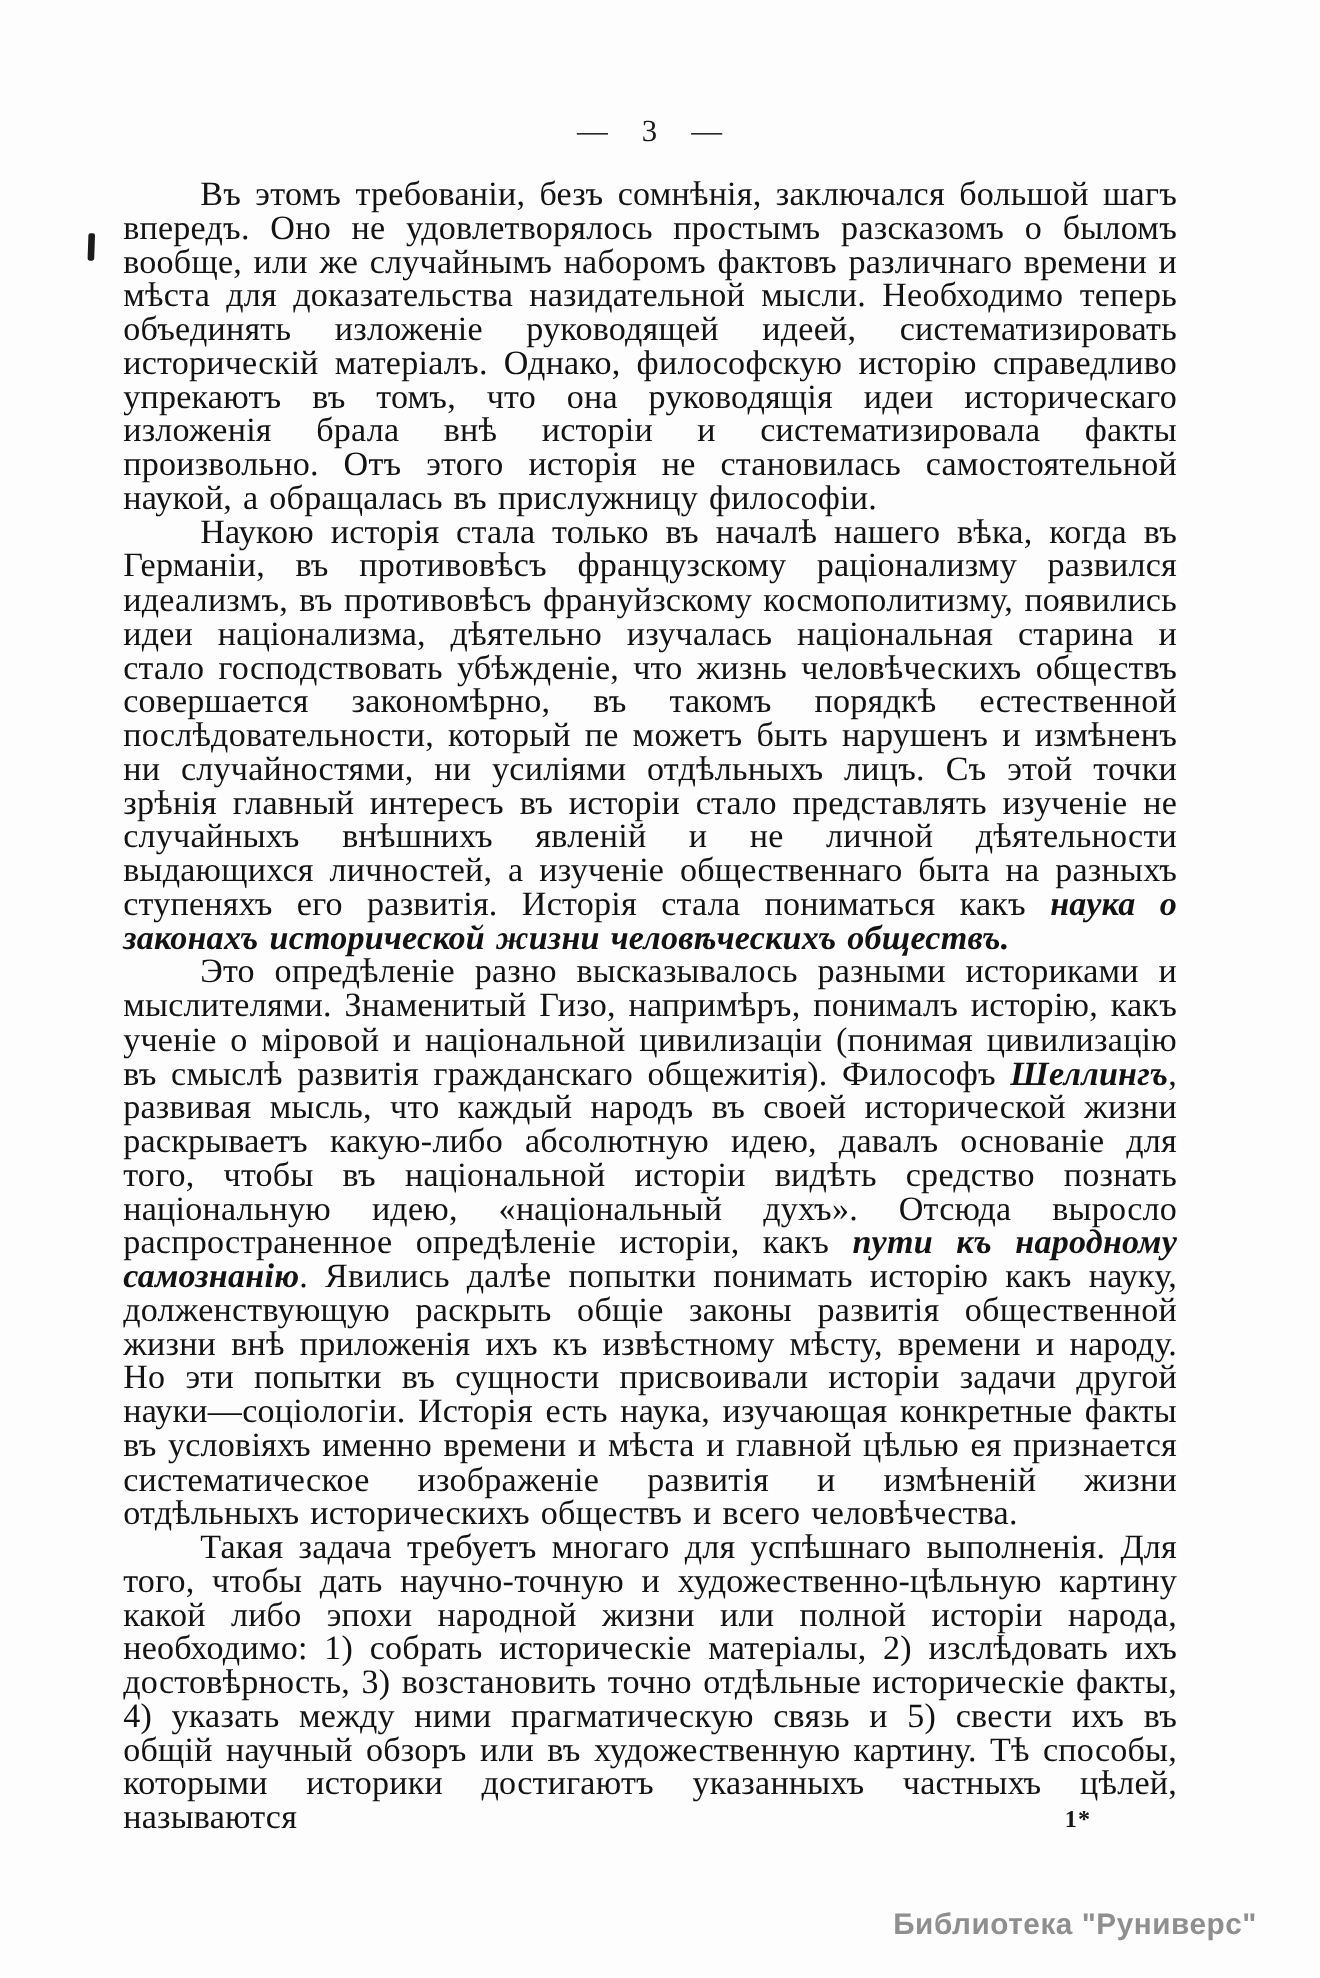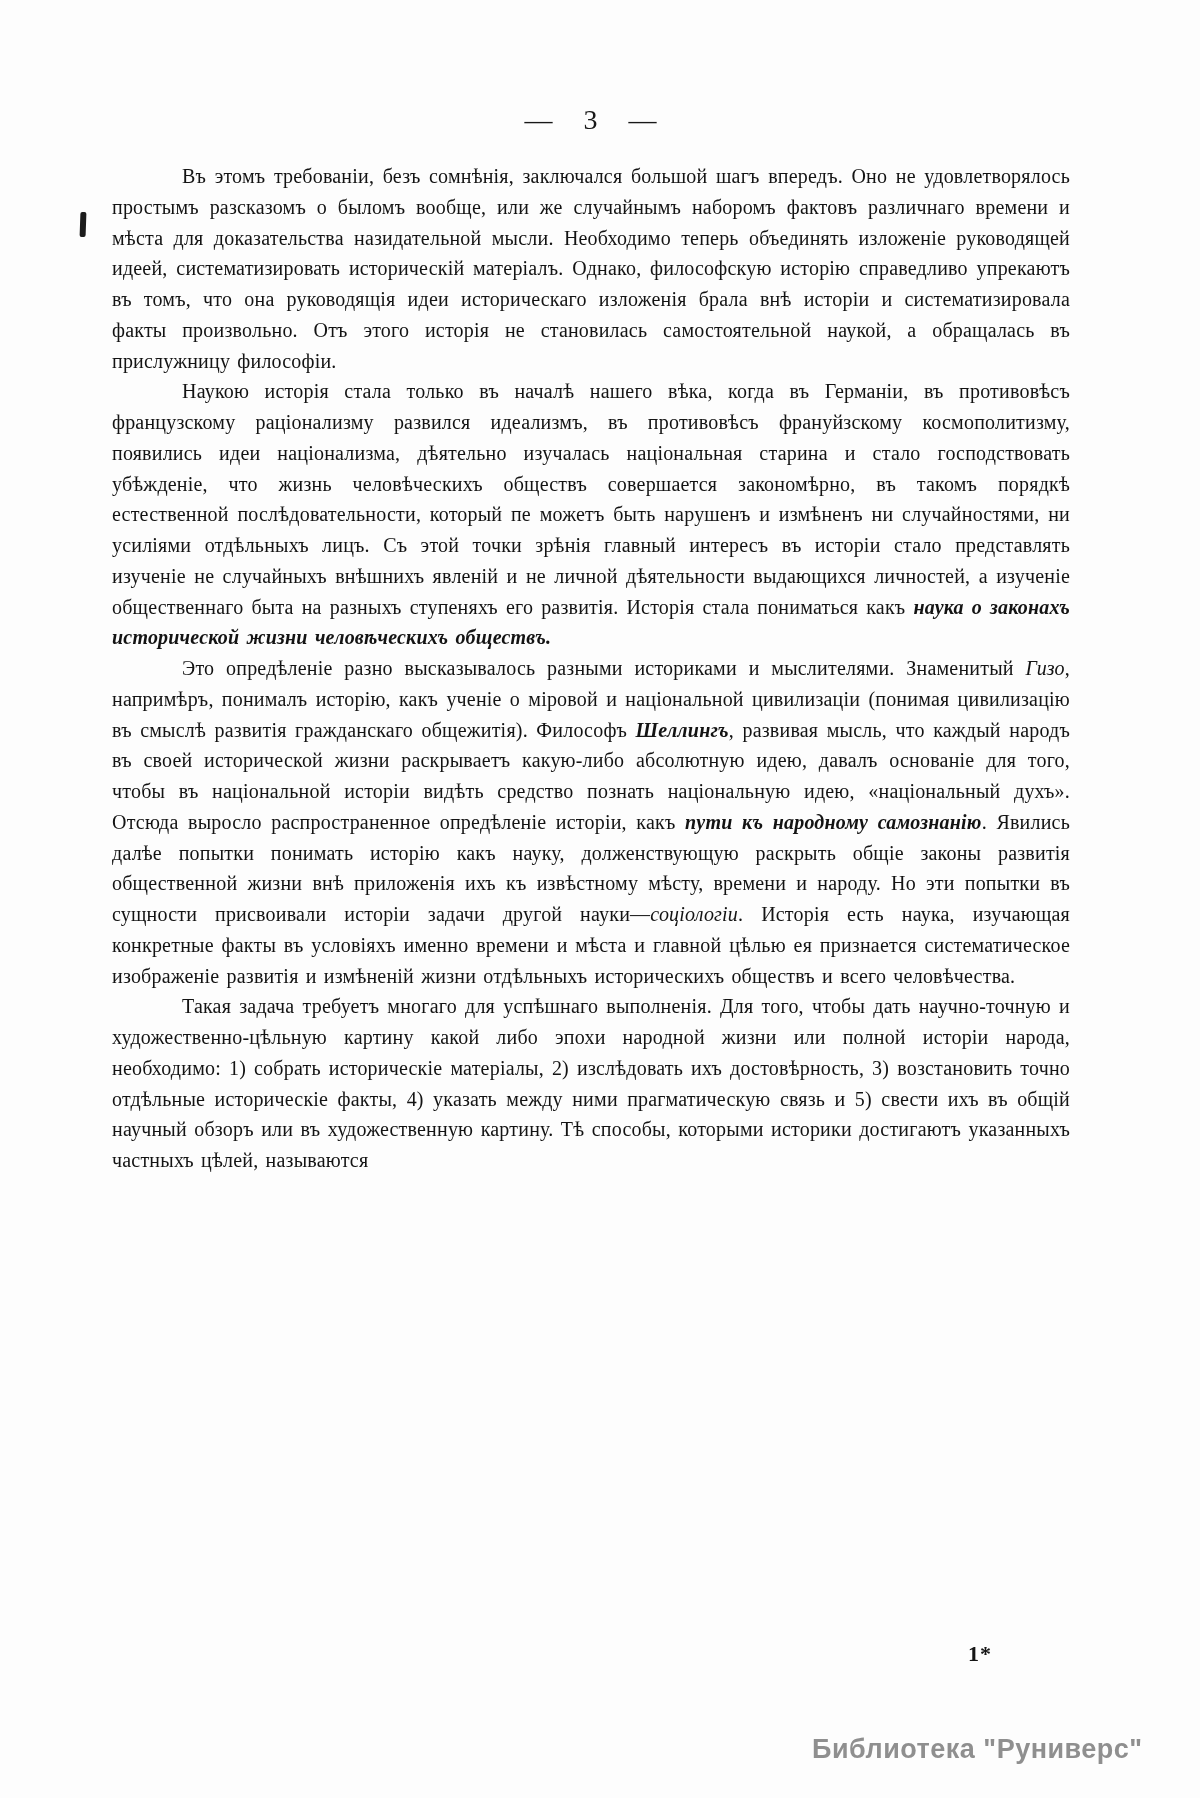--- a/index.html
+++ b/index.html
@@ -25,33 +25,33 @@
     font-size: 28px;
     word-spacing: 22px;
     letter-spacing: 1px;
     color: #181818;
   }
   .text-block {
     position: absolute;
     top: 161px;
     left: 112px;
     width: 958px;
-    font-size: 20px;
+    font-size: 31px;
     line-height: 30.75px;
     text-align: justify;
     letter-spacing: 0.2px;
     word-spacing: 2px;
   }
   .para {
     margin: 0;
     padding: 0;
     text-indent: 70px;
   }
   .seg-n { font-style: normal; }
-  .seg-i { font-style: italic; }
+  .seg-i { }
   .seg-bi { font-style: italic; font-weight: bold; }
   .signature-mark {
     position: absolute;
     top: 1641px;
     left: 968px;
     font-size: 22px;
     font-weight: bold;
     letter-spacing: 1px;
     color: #151515;
   }

